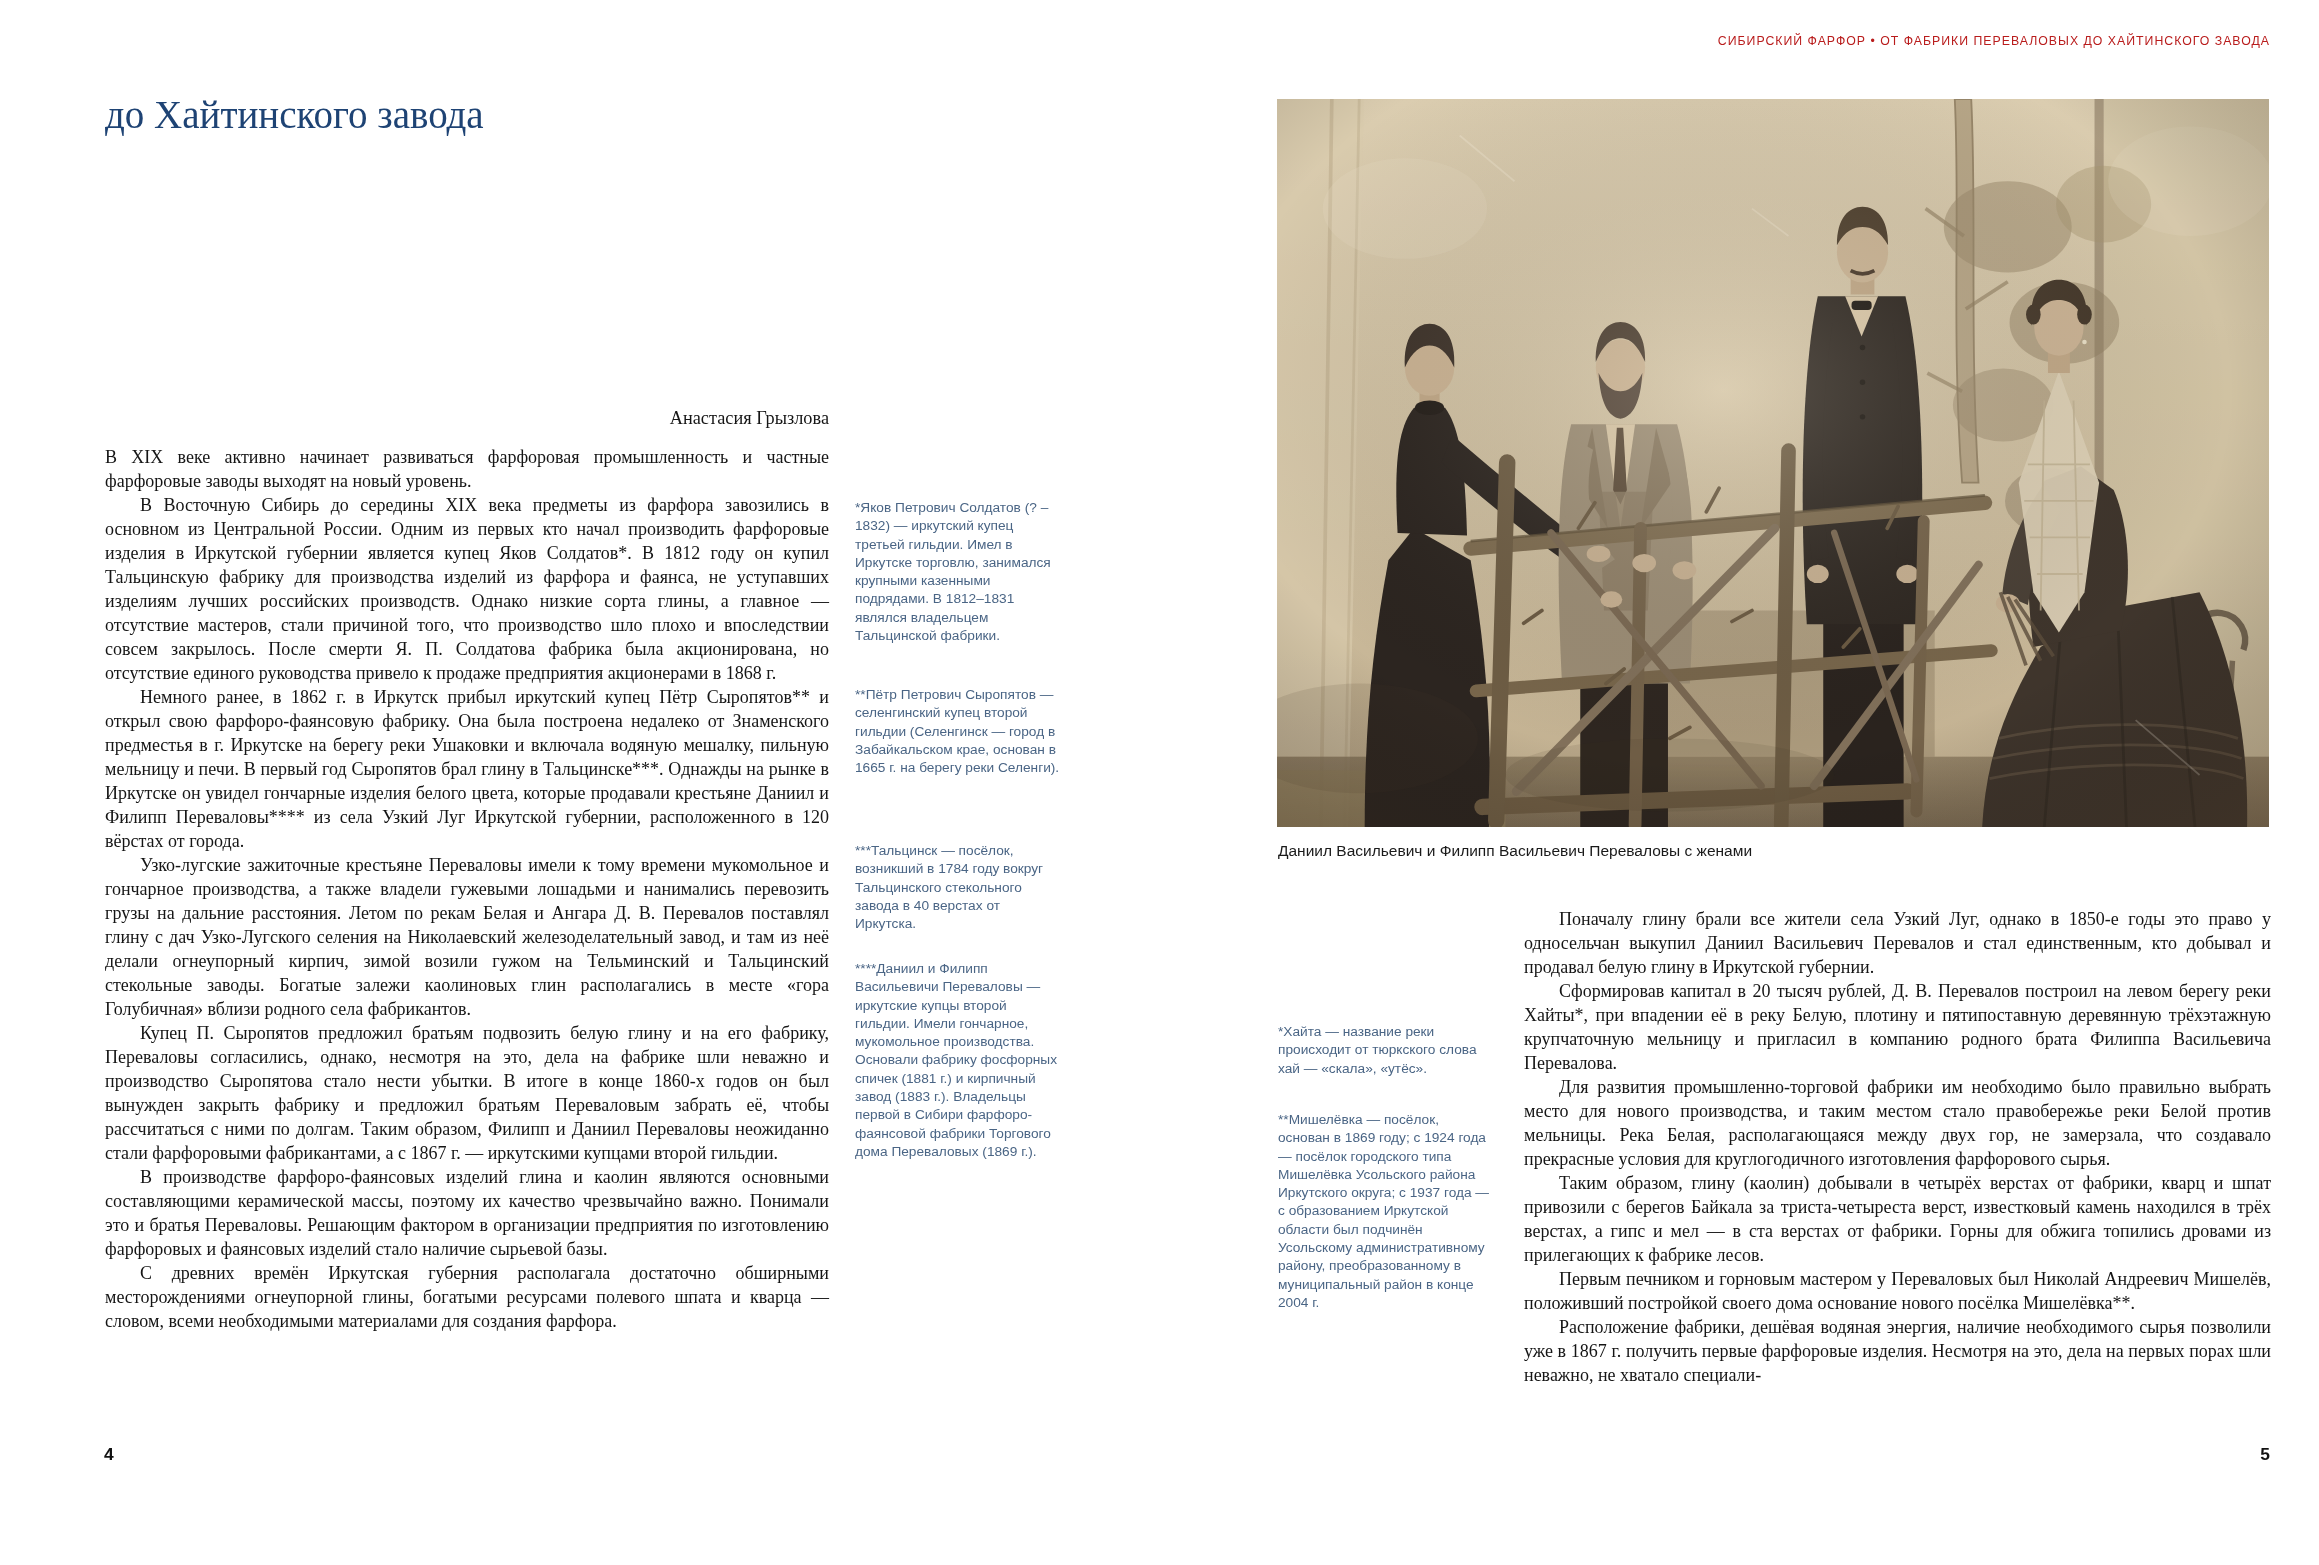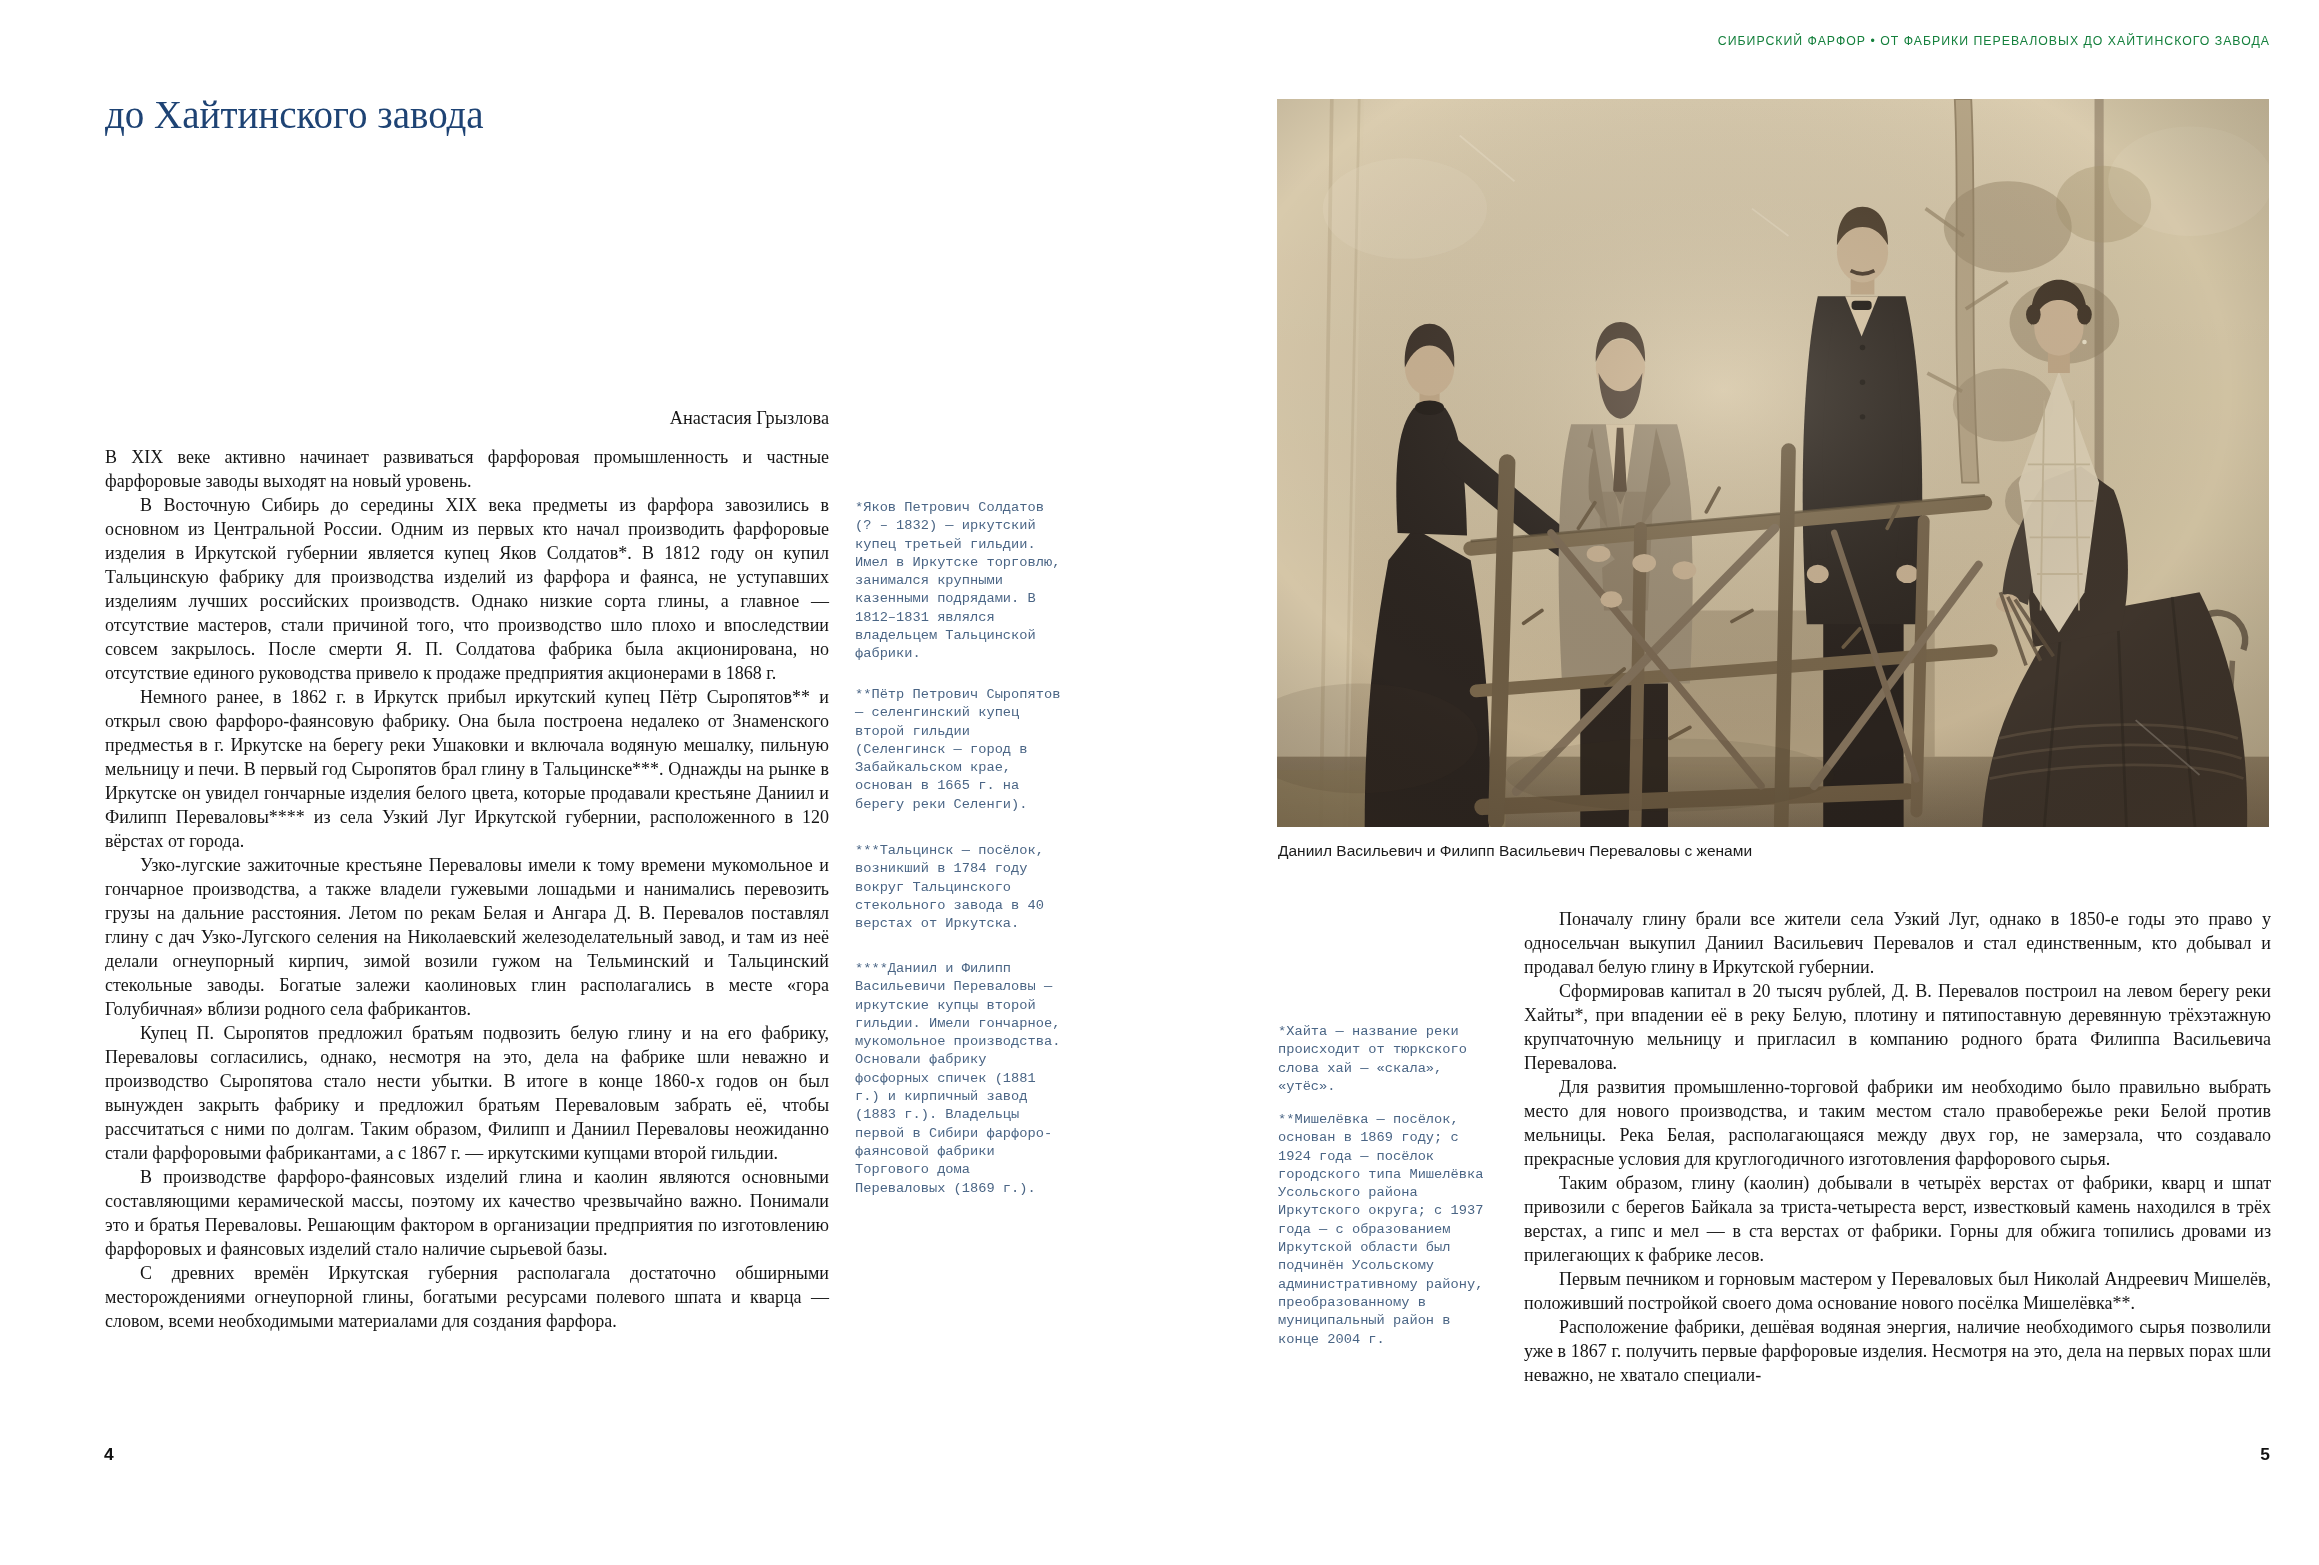--- a/index.html
+++ b/index.html
@@ -3,38 +3,38 @@
 <meta charset="utf-8">
 <style>
   html,body{margin:0;padding:0;overflow:hidden;}
   body{
     width:2320px;height:1565px;position:relative;background:#ffffff;
     font-family:"Liberation Serif",serif;color:#141414;
   }
   .running-header{
     position:absolute;top:34px;right:50px;
     font-family:"Liberation Sans",sans-serif;font-size:12.3px;
-    letter-spacing:1px;color:#15803d;white-space:nowrap;
+    letter-spacing:1px;color:#b91c1c;white-space:nowrap;
   }
   .title{
     position:absolute;left:105px;top:91px;width:914px;
     font-size:39px;line-height:48px;color:#1E4374;font-weight:400;
   }
   .body-col{
     position:absolute;left:105px;width:724px;
     font-size:18px;line-height:24px;text-align:justify;color:#151515;
   }
   .body-col.left{top:406px;}
   .body-col.right{left:1524px;top:907px;width:747px;}
   .author{ text-align:right;font-size:18.3px;margin:0 0 14.6px 0; }
   .body-col p{margin:0;text-indent:35px;}
   .body-col p.lead{text-indent:0;}
   .fn{
     position:absolute;width:208px;
-    font-family:Liberation Mono, monospace;font-size:13.7px;line-height:18.3px;
+    font-family:Liberation Sans, sans-serif;font-size:13.7px;line-height:18.3px;
     color:#4A6585;
   }
   .fn.left-col{left:855px;}
   .fn.right-col{left:1278px;width:214px;}
   .fn-l1{top:499px;} .fn-l2{top:686px;} .fn-l3{top:842px;} .fn-l4{top:960px;}
   .fn-r1{top:1023px;} .fn-r2{top:1111px;}
   .photo{
     position:absolute;left:1277px;top:99px;width:992px;height:728px;
     box-shadow:inset 0 0 110px rgba(90,70,45,.35);overflow:hidden;
   }

